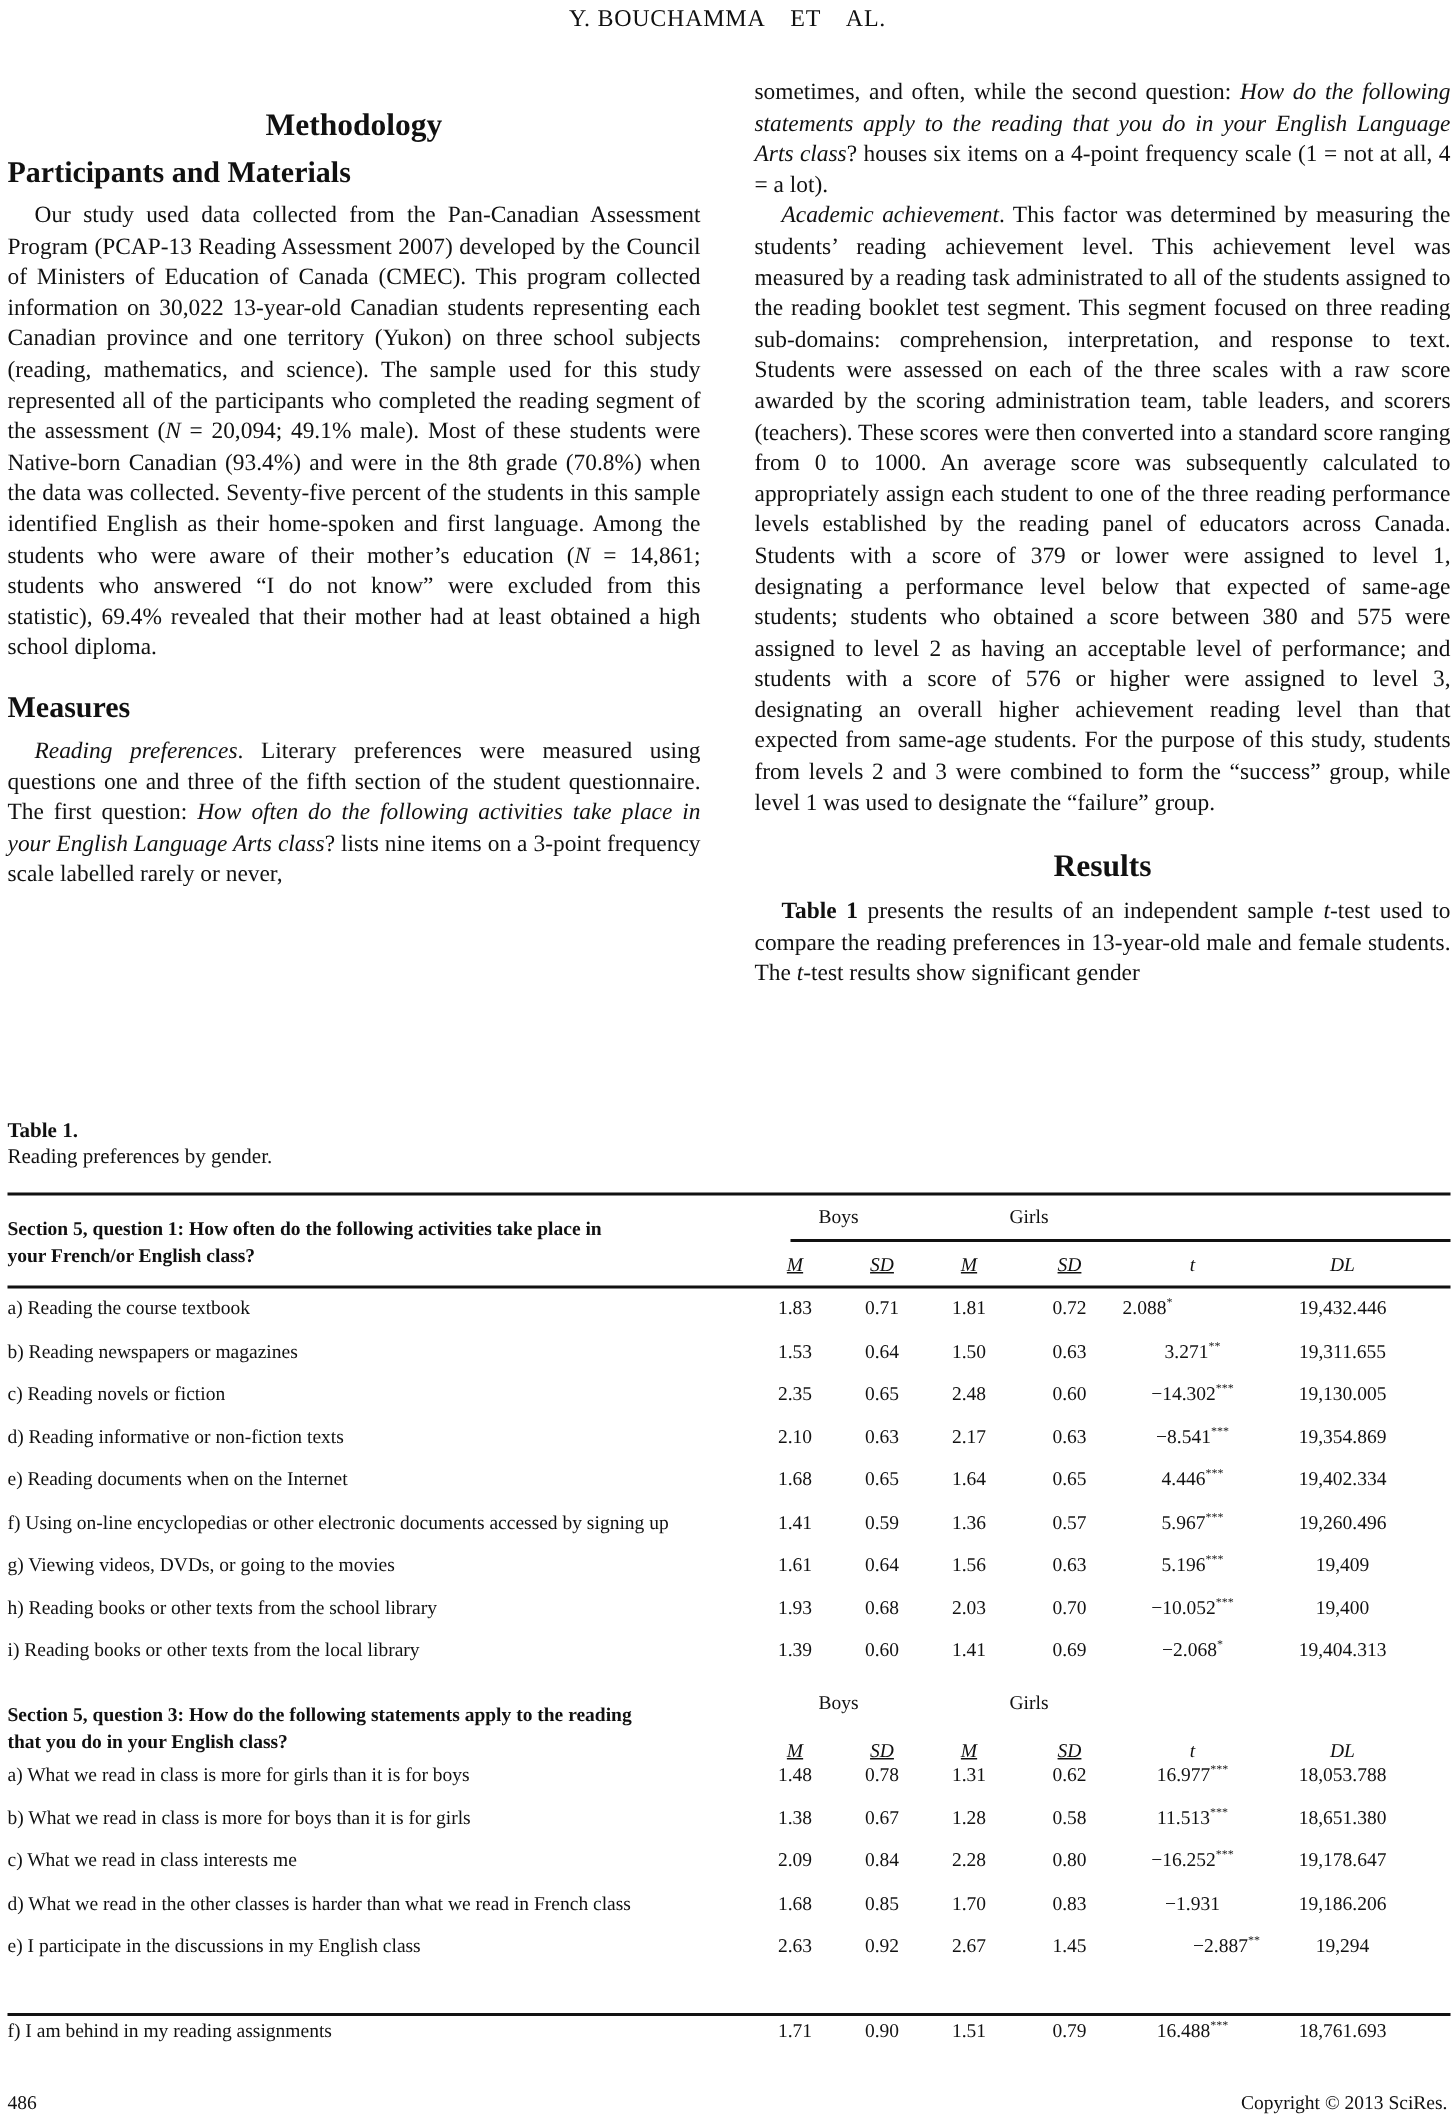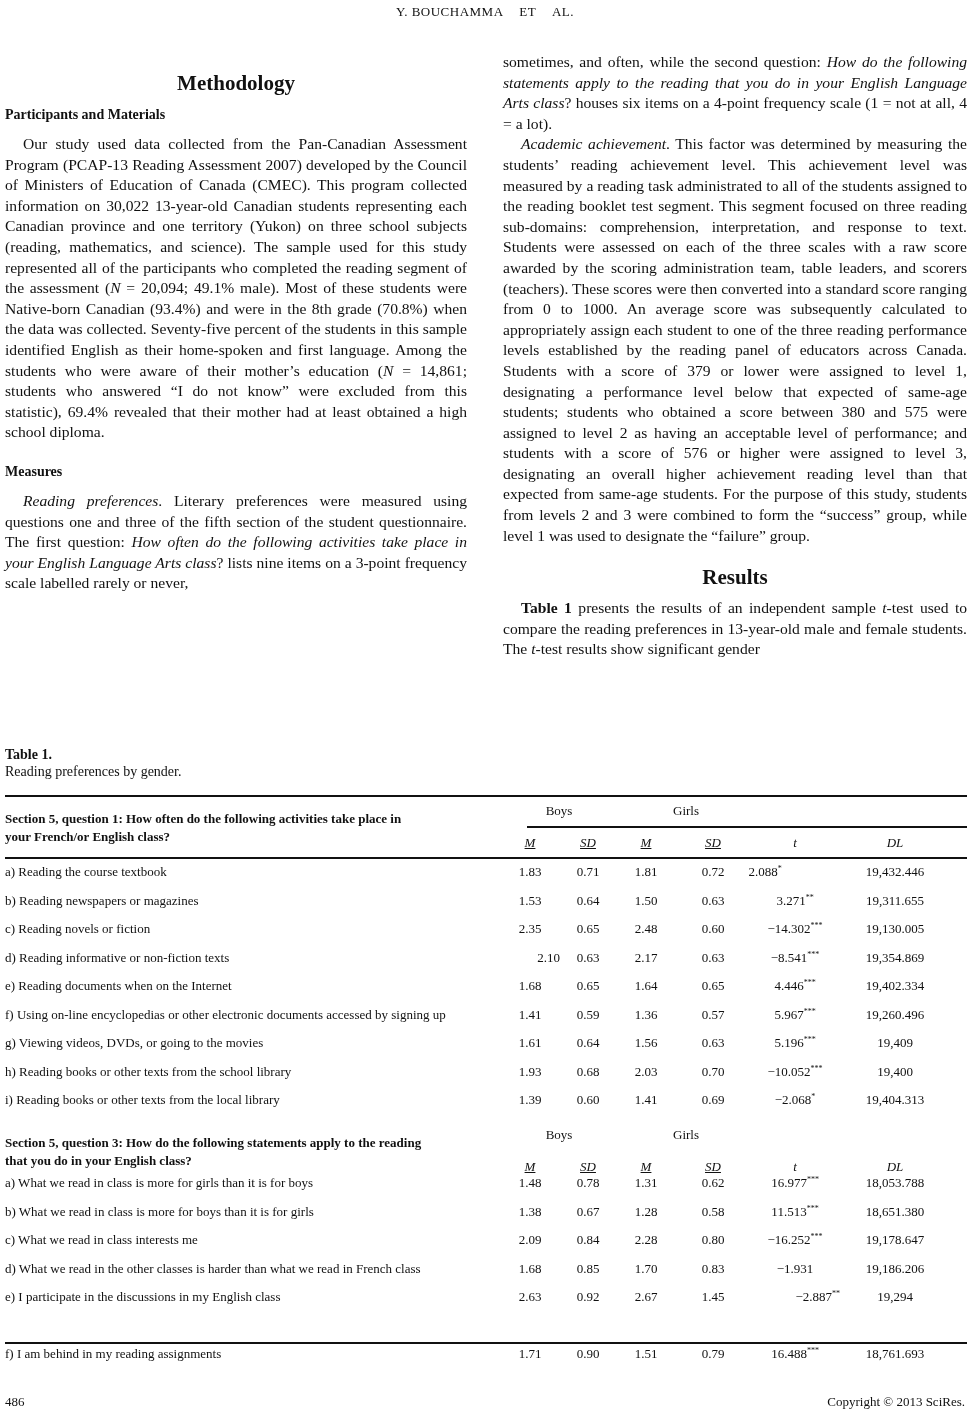--- a/index.html
+++ b/index.html
@@ -1,26 +1,26 @@
 <!DOCTYPE html>
 <html><head>
 <meta charset="utf-8">
 <style>
   * { box-sizing: border-box; margin: 0; padding: 0; }
   html, body { width: 970px; height: 1414px; background: #ffffff; overflow: hidden; }
   body { position: relative; font-family: "Liberation Serif", "DejaVu Serif", serif; color: #111; }
-  .running-head { position: absolute; top: 4px; left: 0; width: 970px; text-align: center; font-size: 13px; letter-spacing: 0.5px; }
+  .running-head { position: absolute; top: 4px; left: 0; width: 970px; text-align: center; font-size: 16px; letter-spacing: 0.5px; }
   .running-head span { margin: 0 6px; }
   .col { position: absolute; top: 52px; width: 462px; font-size: 15.6px; line-height: 20.6px; text-align: justify; }
   .col.left { left: 5px; }
   .col.right { left: 503px; width: 464px; }
   .col p { text-indent: 18px; }
   .col p.noindent { text-indent: 0; }
   h1.section { font-size: 21px; font-weight: bold; text-align: center; margin: 18px 0 8px 0; line-height: 26px; }
-  h2.sub { font-size: 14px; font-weight: bold; margin: 4px 0 8px 0; line-height: 22px; }
+  h2.sub { font-size: 20px; font-weight: bold; margin: 4px 0 8px 0; line-height: 22px; }
   .gap { height: 14px; }
   i { font-style: italic; }
   b { font-weight: bold; }
 
   .table-caption { position: absolute; left: 5px; top: 746px; font-size: 14px; line-height: 17px; }
   .table-caption .t-label { font-weight: bold; }
   .tbl { position: absolute; left: 5px; top: 795px; width: 962px; font-size: 13px; }
   .rule { position: absolute; left: 0; height: 1.5px; background: #111; }
   .hdr-q { position: absolute; left: 0; font-weight: bold; line-height: 18px; width: 500px; }
   .hdr-cell { position: absolute; text-align: center; }
@@ -100,21 +100,21 @@
       <span class="lbl">c) Reading novels or fiction</span>
       <span class="num" style="left: 495px;">2.35</span>
       <span class="num" style="left: 553px;">0.65</span>
       <span class="num" style="left: 611px;">2.48</span>
       <span class="num" style="left: 678px;">0.60</span>
       <span class="num" style="left: 745px; width: 90px;"><span>−14.302</span><sup>***</sup></span>
       <span class="num" style="left: 845px; width: 90px;">19,130.005</span>
     </div>
     <div class="row" style="top: 152.5px;">
       <span class="lbl">d) Reading informative or non-fiction texts</span>
-      <span class="num" style="left: 495px; text-align: right;">2.10</span>
+      <span class="num" style="left: 495px;">2.10</span>
       <span class="num" style="left: 553px;">0.63</span>
       <span class="num" style="left: 611px;">2.17</span>
       <span class="num" style="left: 678px;">0.63</span>
       <span class="num" style="left: 745px; width: 90px;"><span>−8.541</span><sup>***</sup></span>
       <span class="num" style="left: 845px; width: 90px;">19,354.869</span>
     </div>
     <div class="row" style="top: 181px;">
       <span class="lbl">e) Reading documents when on the Internet</span>
       <span class="num" style="left: 495px;">1.68</span>
       <span class="num" style="left: 553px;">0.65</span>

